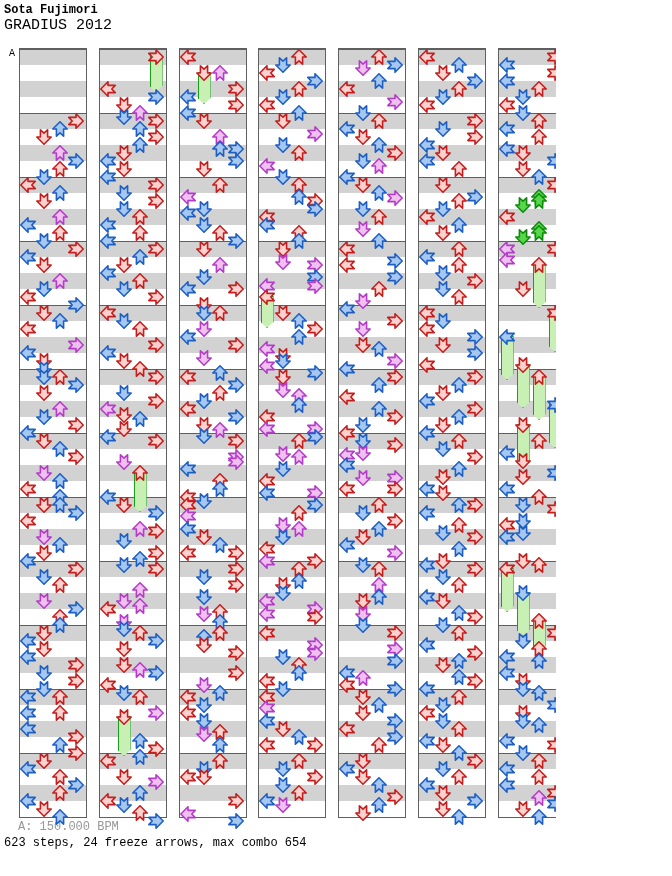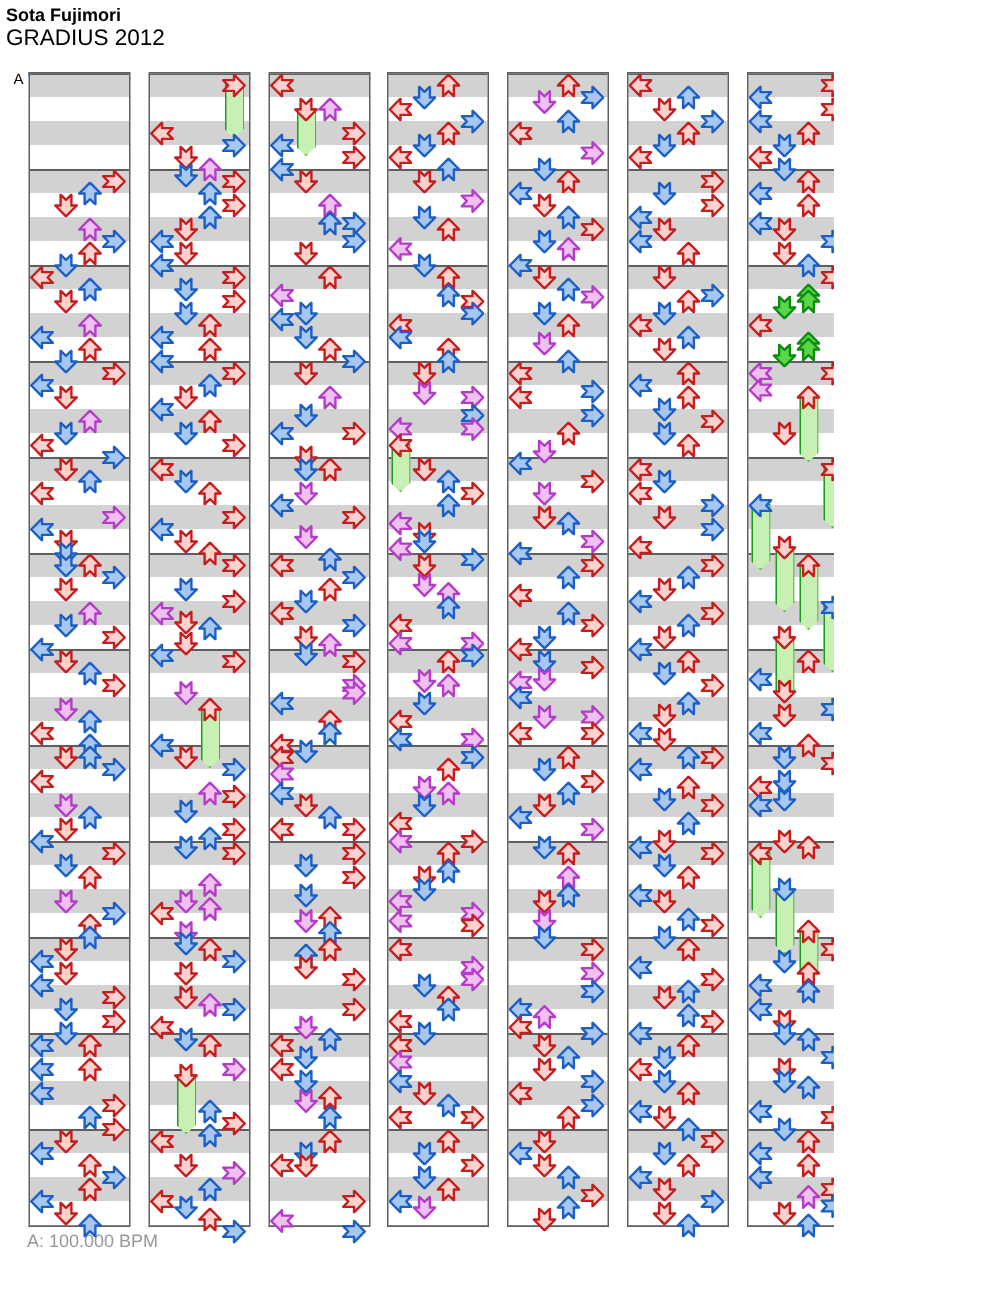--- a/index.html
+++ b/index.html
@@ -1,17 +1,17 @@
 <!DOCTYPE html>
 <html><head>
 <meta charset="utf-8">
 <style>
   html,body{margin:0;padding:0;background:#ffffff;}
   #screen{position:relative;width:556px;height:876px;background:#ffffff;overflow:hidden;
-          font-family:Liberation Sans, sans-serif;}
+          font-family:Liberation Mono, monospace;}
   .hdr{position:absolute;left:4px;white-space:pre;color:#000;}
   #artist{top:3px;font-size:12px;font-weight:bold;}
   #title{top:17px;font-size:15px;}
   #meta{top:34px;font-size:12px;}
   #marker-label{position:absolute;left:9px;top:48px;font-size:10px;color:#000;}
   .col{position:absolute;top:48px;width:66px;height:768px;border:1px solid #5f5f5f;
        background-image:
          repeating-linear-gradient(to bottom,#5f5f5f 0 1px,transparent 1px 64px),
          repeating-linear-gradient(to bottom,#d2d2d2 0 16px,#ffffff 16px 32px);}
   .note{position:absolute;width:16px;height:16px;}
@@ -28,21 +28,22 @@
 
 <div id="screen">
   <div class="hdr" id="artist">Sota Fujimori</div>
   <div class="hdr" id="title">GRADIUS 2012</div>
 
   <div id="marker-label">A</div>
   <div id="start-line" style="left: 19px; top: 48px; width: 66px; background: rgb(23, 103, 200);"></div>
 
   <div id="chart"></div>
 
-  <div class="ftr" id="footer-marker">A: 100.000 BPM</div>
+  <div class="ftr" id="footer-marker">A: 150.000 BPM</div>
+  <div class="ftr" id="footer-stats">623 steps, 24 freeze arrows, max combo 654</div>
 <div class="col" style="left: 19px;">
       <div class="note" style="left: 48px; top: 64px;">
         <svg width="16" height="16" viewBox="0 0 16 16" style="transform:rotate(90deg)">
           <path d="M8 0.8 L15.2 8 L11.6 8 L11.6 15.2 L8 11.8 L4.4 15.2 L4.4 8 L0.8 8 Z" fill="#fdd2ce" stroke="#c41e1e" stroke-width="1.6" stroke-linejoin="round"></path>
         </svg>
       </div>
       <div class="note" style="left: 32px; top: 72px;">
         <svg width="16" height="16" viewBox="0 0 16 16" style="transform:rotate(0deg)">
           <path d="M8 0.8 L15.2 8 L11.6 8 L11.6 15.2 L8 11.8 L4.4 15.2 L4.4 8 L0.8 8 Z" fill="#a6c8f0" stroke="#1e5fc4" stroke-width="1.6" stroke-linejoin="round"></path>
         </svg>

